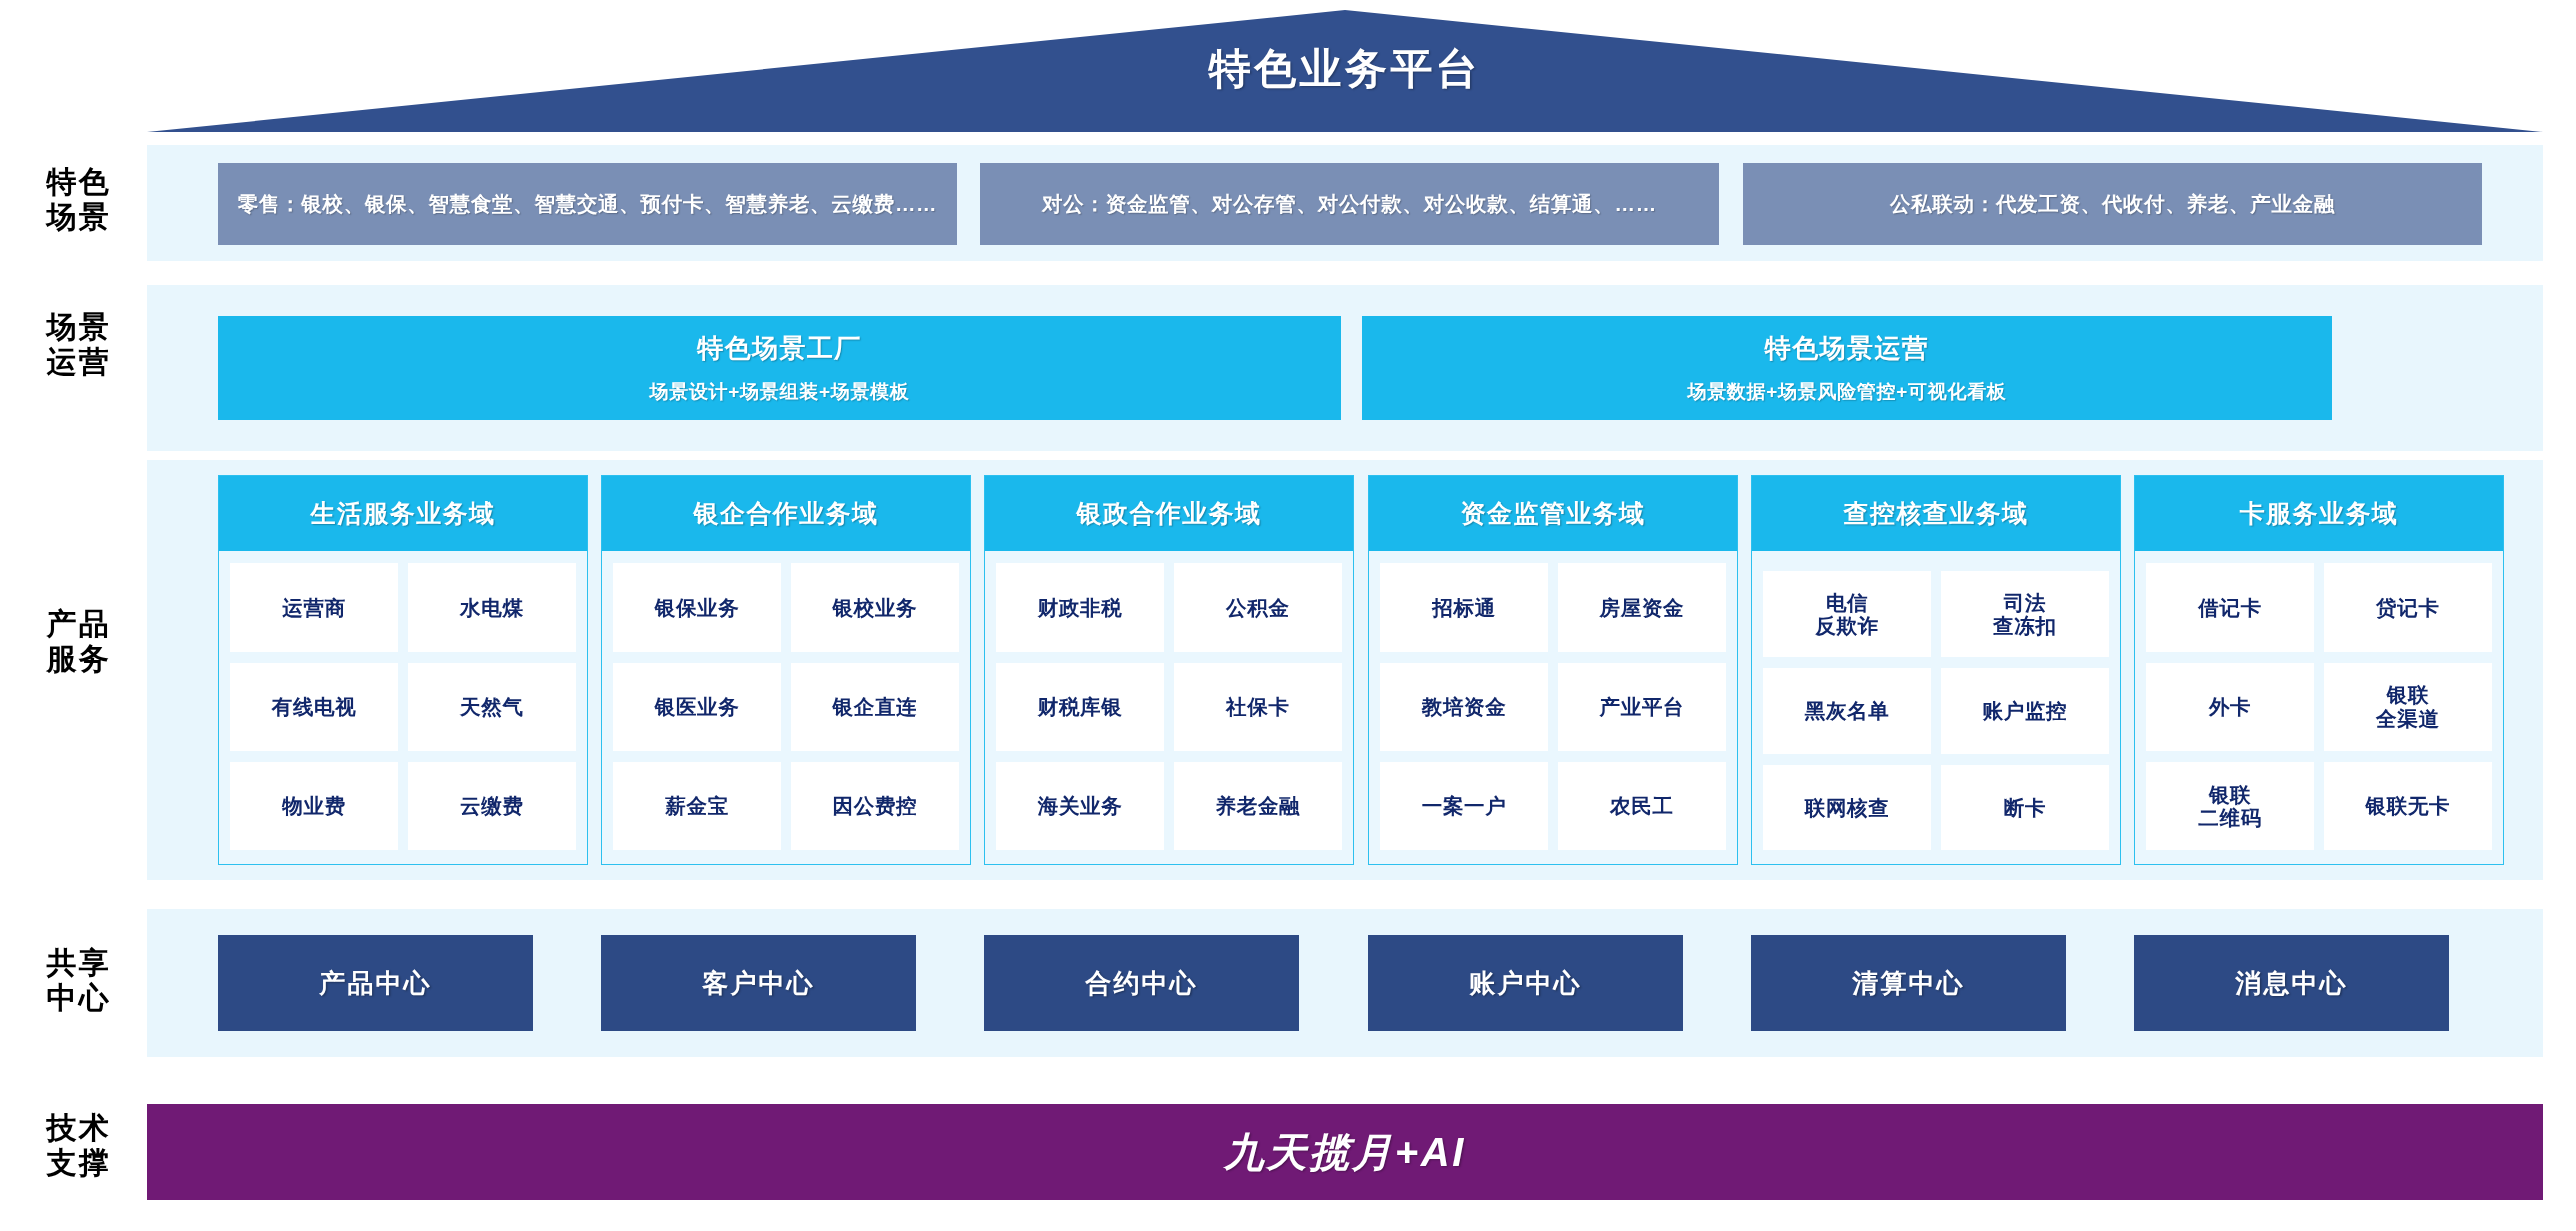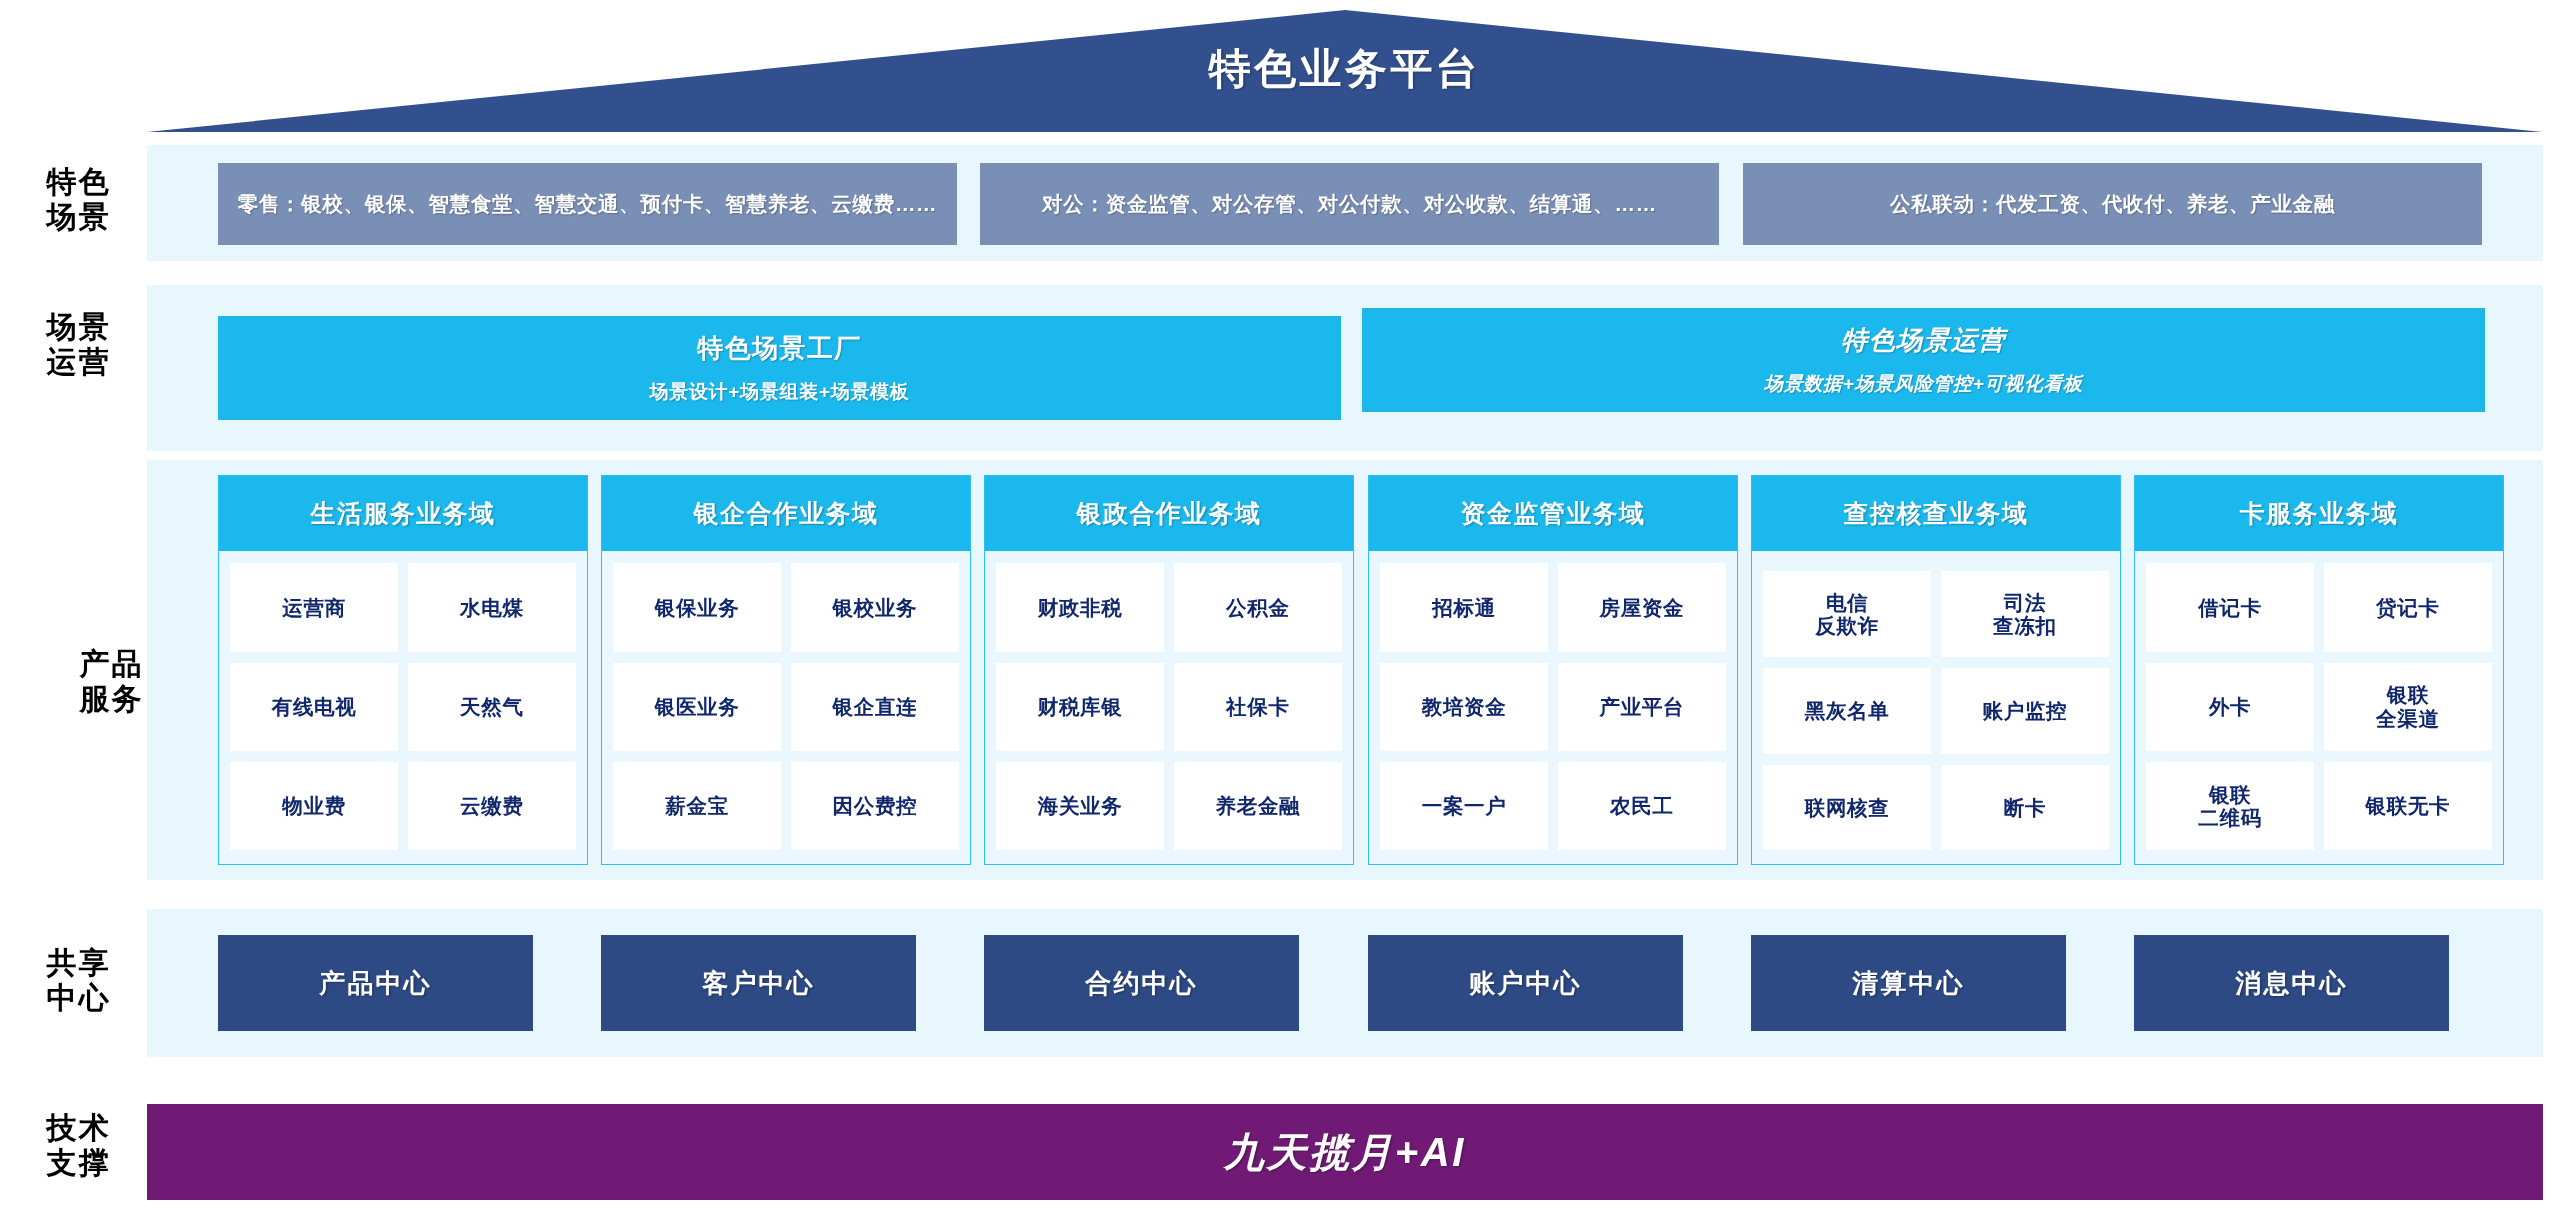--- a/index.html
+++ b/index.html
@@ -205,26 +205,26 @@
 
   <div class="row-label" style="top:309px;">
     <span>场景</span>
     <span>运营</span>
   </div>
   <div class="band" style="top:285px;height:166px;"></div>
   <div class="ops-box" style="left:218px;top:316px;width:1123px;height:104px;">
     <div class="ops-title">特色场景工厂</div>
     <div class="ops-sub">场景设计+场景组装+场景模板</div>
   </div>
-  <div class="ops-box" style="left:1362px;top:308px;width:1123px;height:104px;font-style:italic;">
+  <div class="ops-box" style="left:1362px;top:316px;width:970px;height:104px;">
     <div class="ops-title">特色场景运营</div>
     <div class="ops-sub">场景数据+场景风险管控+可视化看板</div>
   </div>
 
-  <div class="row-label" style="top:646px;text-align:right;">
+  <div class="row-label" style="top:606px;">
     <span>产品</span>
     <span>服务</span>
   </div>
   <div class="band" style="top:460px;height:420px;"></div>
 
   <div class="domain-col" style="left:218px;">
     <div class="domain-head">生活服务业务域</div>
     <div class="domain-grid">
       <div class="domain-cell">运营商</div>
       <div class="domain-cell">水电煤</div>

